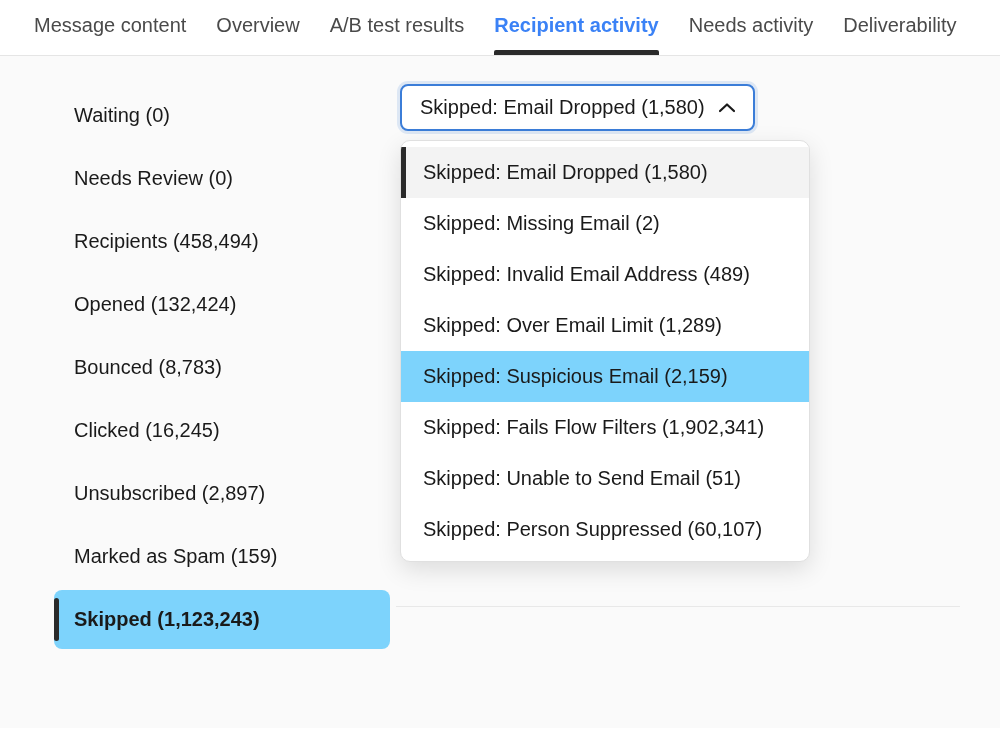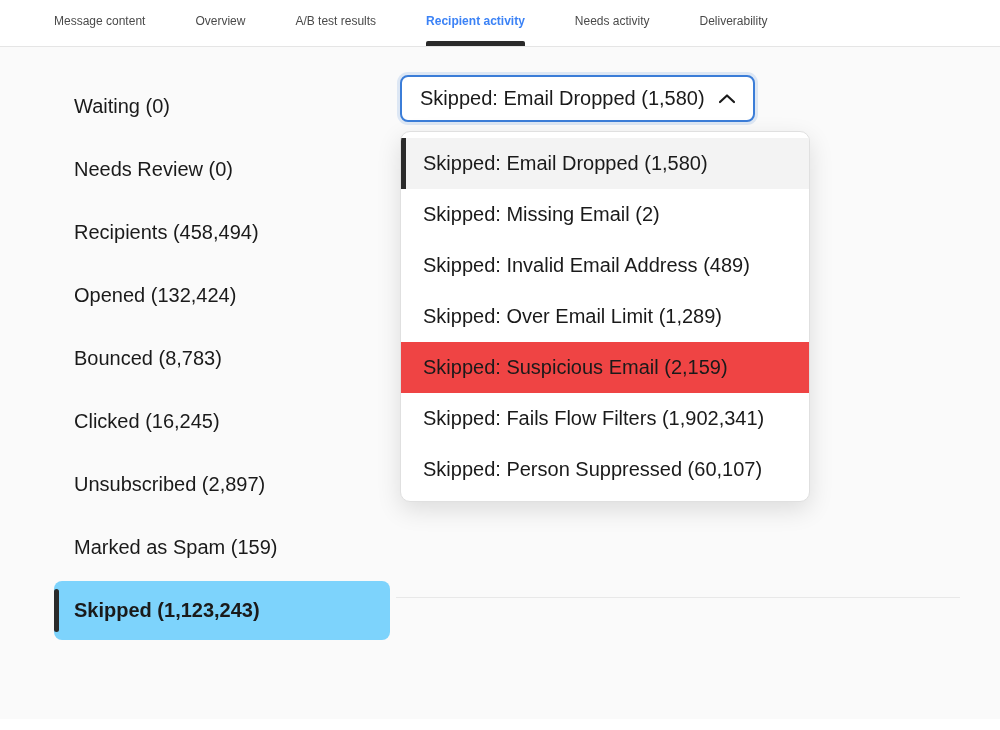--- a/index.html
+++ b/index.html
@@ -16,26 +16,25 @@
       color: #1a1a1a;
     }
     .tabs {
       display: flex;
       gap: 30px;
       padding: 14px 34px 0 34px;
       border-bottom: 1px solid #e5e5e5;
       background: #ffffff;
     }
     .tab {
-      font-size: 12px;
+      font-size: 20px;
       color: #4a4a4a;
       padding-bottom: 18px;
       cursor: pointer;
       position: relative;
-      margin-left: 20px;
     }
     .tab.active {
       color: #3b82f6;
       font-weight: 600;
     }
     .tab.active::after {
       content: "";
       position: absolute;
       bottom: 0;
       left: 0;
@@ -128,21 +127,21 @@
     .dropdown-item.selected::before {
       content: "";
       position: absolute;
       left: 0;
       top: 0;
       bottom: 0;
       width: 5px;
       background: #2a2a2a;
     }
     .dropdown-item.hover {
-      background: #ef4444;
+      background: #7dd3fc;
     }
     .behind-email {
       position: absolute;
       top: 528px;
       left: 40px;
       color: #3b7dd8;
       font-size: 18px;
       z-index: -1;
     }
     .behind-divider {
@@ -189,17 +188,18 @@
           <polyline points="1,8 8,1.5 15,8"></polyline>
         </svg>
       </div>
       <div class="dropdown-menu">
         <div class="dropdown-item selected"><span>Skipped: Email Dropped (1,580)</span></div>
         <div class="dropdown-item"><span>Skipped: Missing Email (2)</span></div>
         <div class="dropdown-item"><span>Skipped: Invalid Email Address (489)</span></div>
         <div class="dropdown-item"><span>Skipped: Over Email Limit (1,289)</span></div>
         <div class="dropdown-item hover"><span>Skipped: Suspicious Email (2,159)</span></div>
         <div class="dropdown-item"><span>Skipped: Fails Flow Filters (1,902,341)</span></div>
+        <div class="dropdown-item"><span>Skipped: Unable to Send Email (51)</span></div>
         <div class="dropdown-item"><span>Skipped: Person Suppressed (60,107)</span></div>
       </div>
     </div>
   </div>
 </div>
 
 </body></html>

